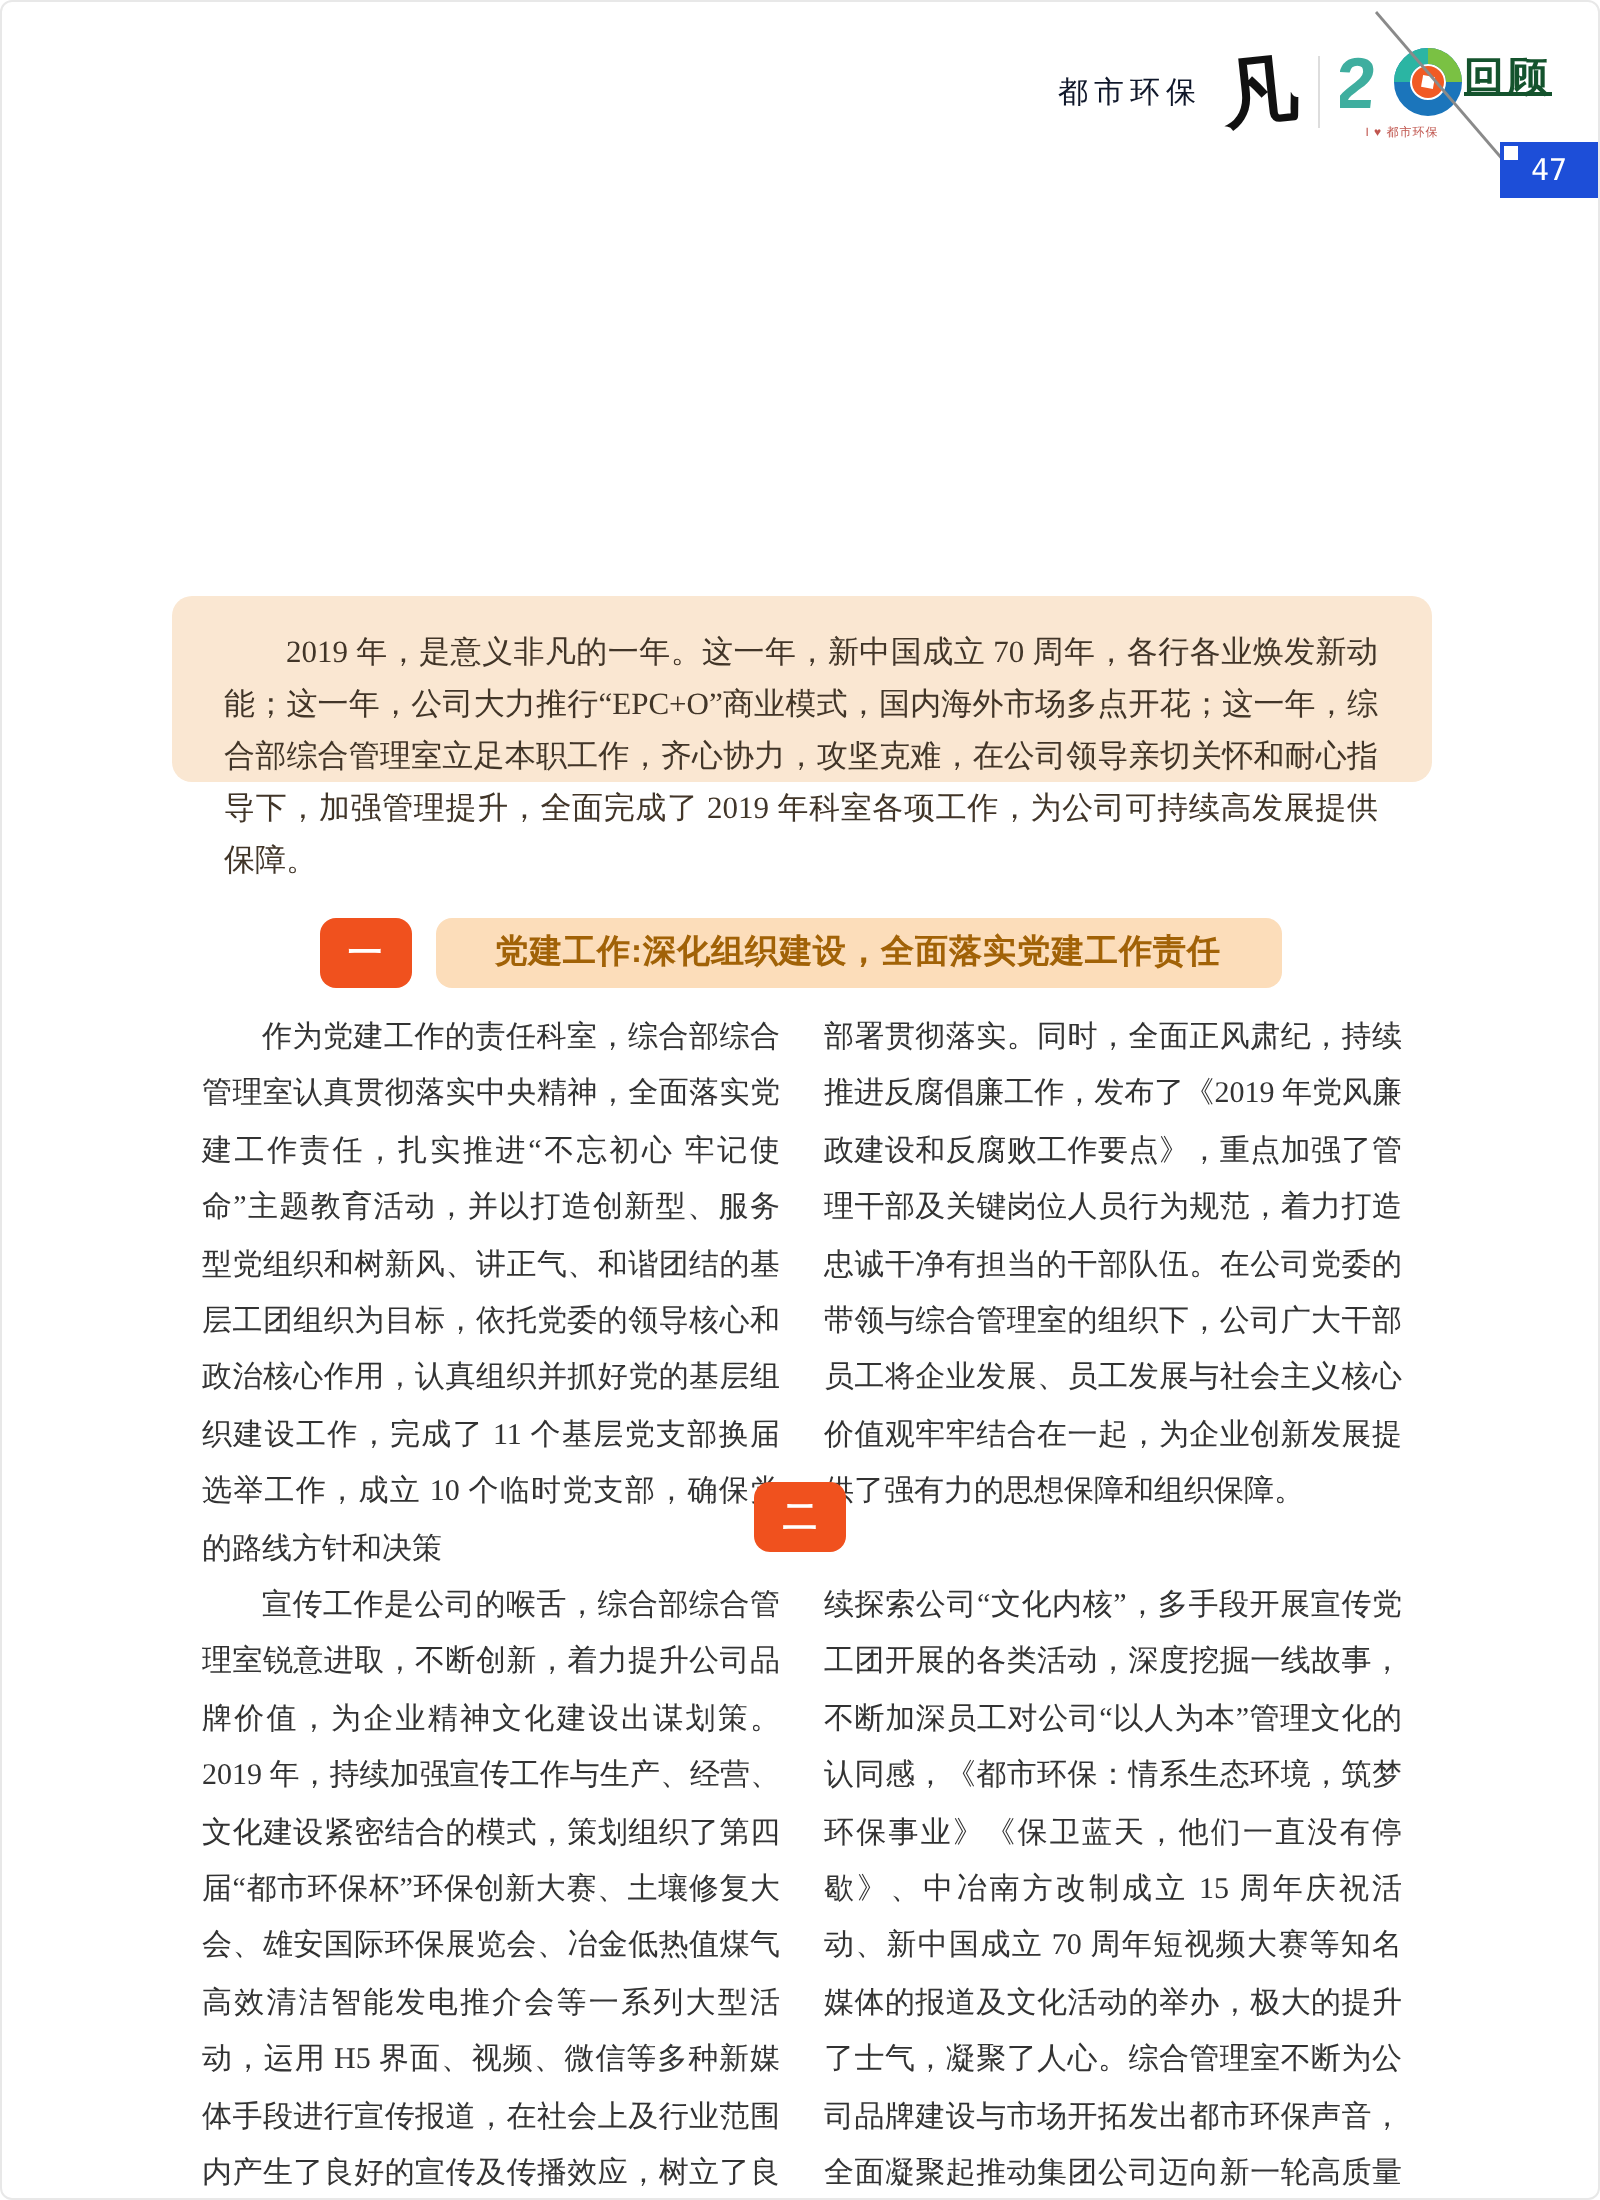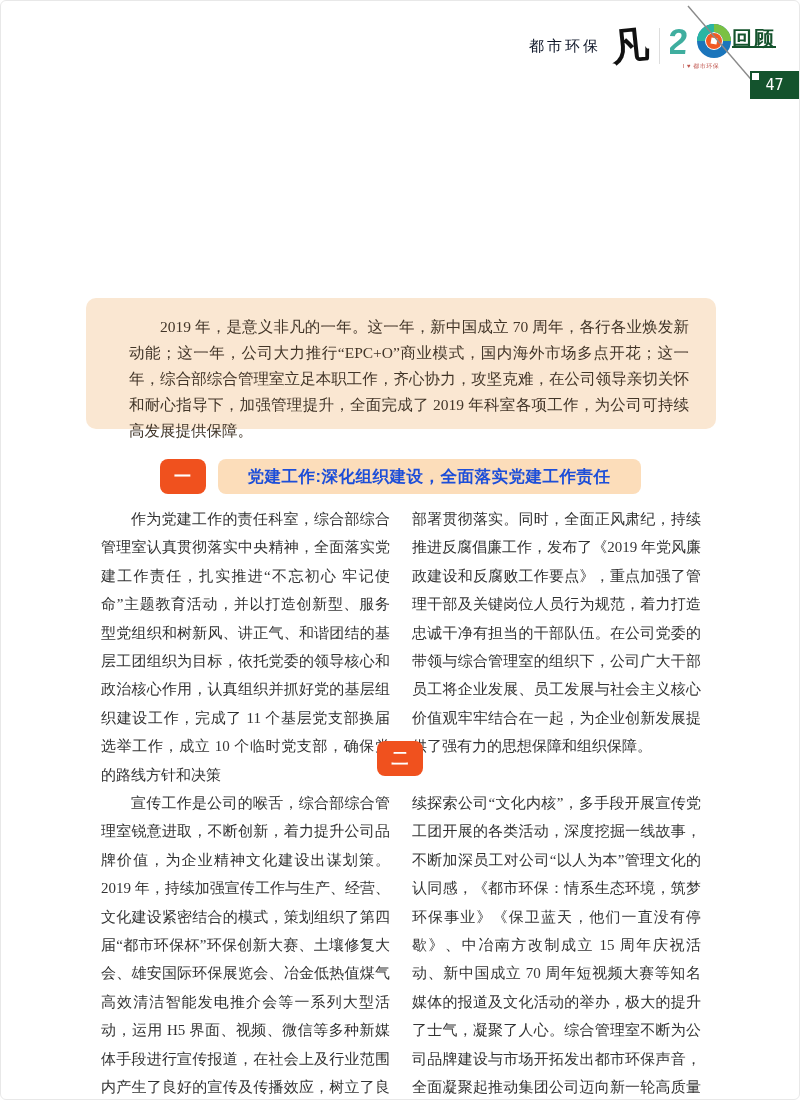--- a/index.html
+++ b/index.html
@@ -12,41 +12,41 @@
   .masthead{position:absolute;top:20px;left:528px;display:flex;align-items:center;gap:10px;}
   .brand-name{font-size:15px;color:#0f172a;letter-spacing:3px;font-family:"Liberation Serif","DejaVu Serif",serif;}
   .brand-glyph{font-size:38px;line-height:38px;color:#111;font-weight:bold;
     font-family:"DejaVu Serif","Liberation Serif",serif;transform:rotate(-6deg);display:inline-block;}
   .mast-divider{width:1px;height:36px;background:#ddd;}
   .logo20{display:flex;flex-direction:column;align-items:center;}
   .logo20 .caption{font-size:6px;color:#c0564f;margin-top:1px;letter-spacing:.5px;}
   
   .corner-label{position:absolute;top:24px;left:731px;font-size:20px;font-weight:bold;color:#14532d;letter-spacing:2px;text-decoration:underline;}
   .corner-line{position:absolute;top:0;left:0;pointer-events:none;}
-  .page-tab{position:absolute;top:70px;right:0;width:49px;height:28px;background:#14532d;
+  .page-tab{position:absolute;top:70px;right:0;width:49px;height:28px;background:#1d4ed8;
     color:#fff;font-size:15px;display:flex;align-items:center;justify-content:center;
     font-family:"DejaVu Sans Mono","Liberation Mono",monospace;}
   .page-tab .corner-sq{position:absolute;left:2px;top:2px;width:7px;height:7px;background:#fff;}
   
   .title-block{position:absolute;top:150px;left:0;width:100%;text-align:center;color:#141414;}
   .title-line{font-size:35px;font-weight:bold;line-height:48px;letter-spacing:1px;}
   .subtitle{font-size:19px;margin-top:12px;color:#222;font-weight:normal;}
   
-  .intro-box{position:absolute;top:297px;left:85px;width:630px;height:131px;background:#fae7d2;
-    border-radius:10px;box-sizing:border-box;padding:16px 27px 0 43px;}
+  .intro-box{position:absolute;top:297px;left:85px;width:630px;height:93px;background:#fae7d2;
+    border-radius:10px;box-sizing:border-box;padding:16px 27px 0 26px;}
   .intro-text{font-family:"Liberation Serif","DejaVu Serif",serif;font-size:15.5px;line-height:26px;
     color:#413528;text-indent:2em;text-align:justify;}
   
   .sec-header{position:absolute;left:0;width:100%;display:flex;justify-content:center;gap:12px;}
   .sec-header.s1{top:458px;}
   .sec-header.s2{top:740px;}
   .sec-num{width:46px;height:35px;background:#f0511e;border-radius:8px;color:#fff;font-size:17px;
     font-weight:bold;display:flex;align-items:center;justify-content:center;}
   .sec-label{height:35px;background:#fcddba;border-radius:8px;padding:0 30px;line-height:35px;
-    font-size:16.5px;font-weight:bold;color:#1d4ed8;letter-spacing:.5px;}
+    font-size:16.5px;font-weight:bold;color:#a16207;letter-spacing:.5px;}
   
   .body-cols{position:absolute;left:100px;width:600px;display:flex;gap:22px;}
   .body-cols.s1{top:504px;}
   .body-cols.s2{top:788px;}
   .col{width:289px;font-family:"Liberation Serif","DejaVu Serif",serif;font-size:15px;
     line-height:28.4px;color:#333;text-align:justify;}
   .col.indent{text-indent:2em;}
 </style>
 </head>
 <body>

